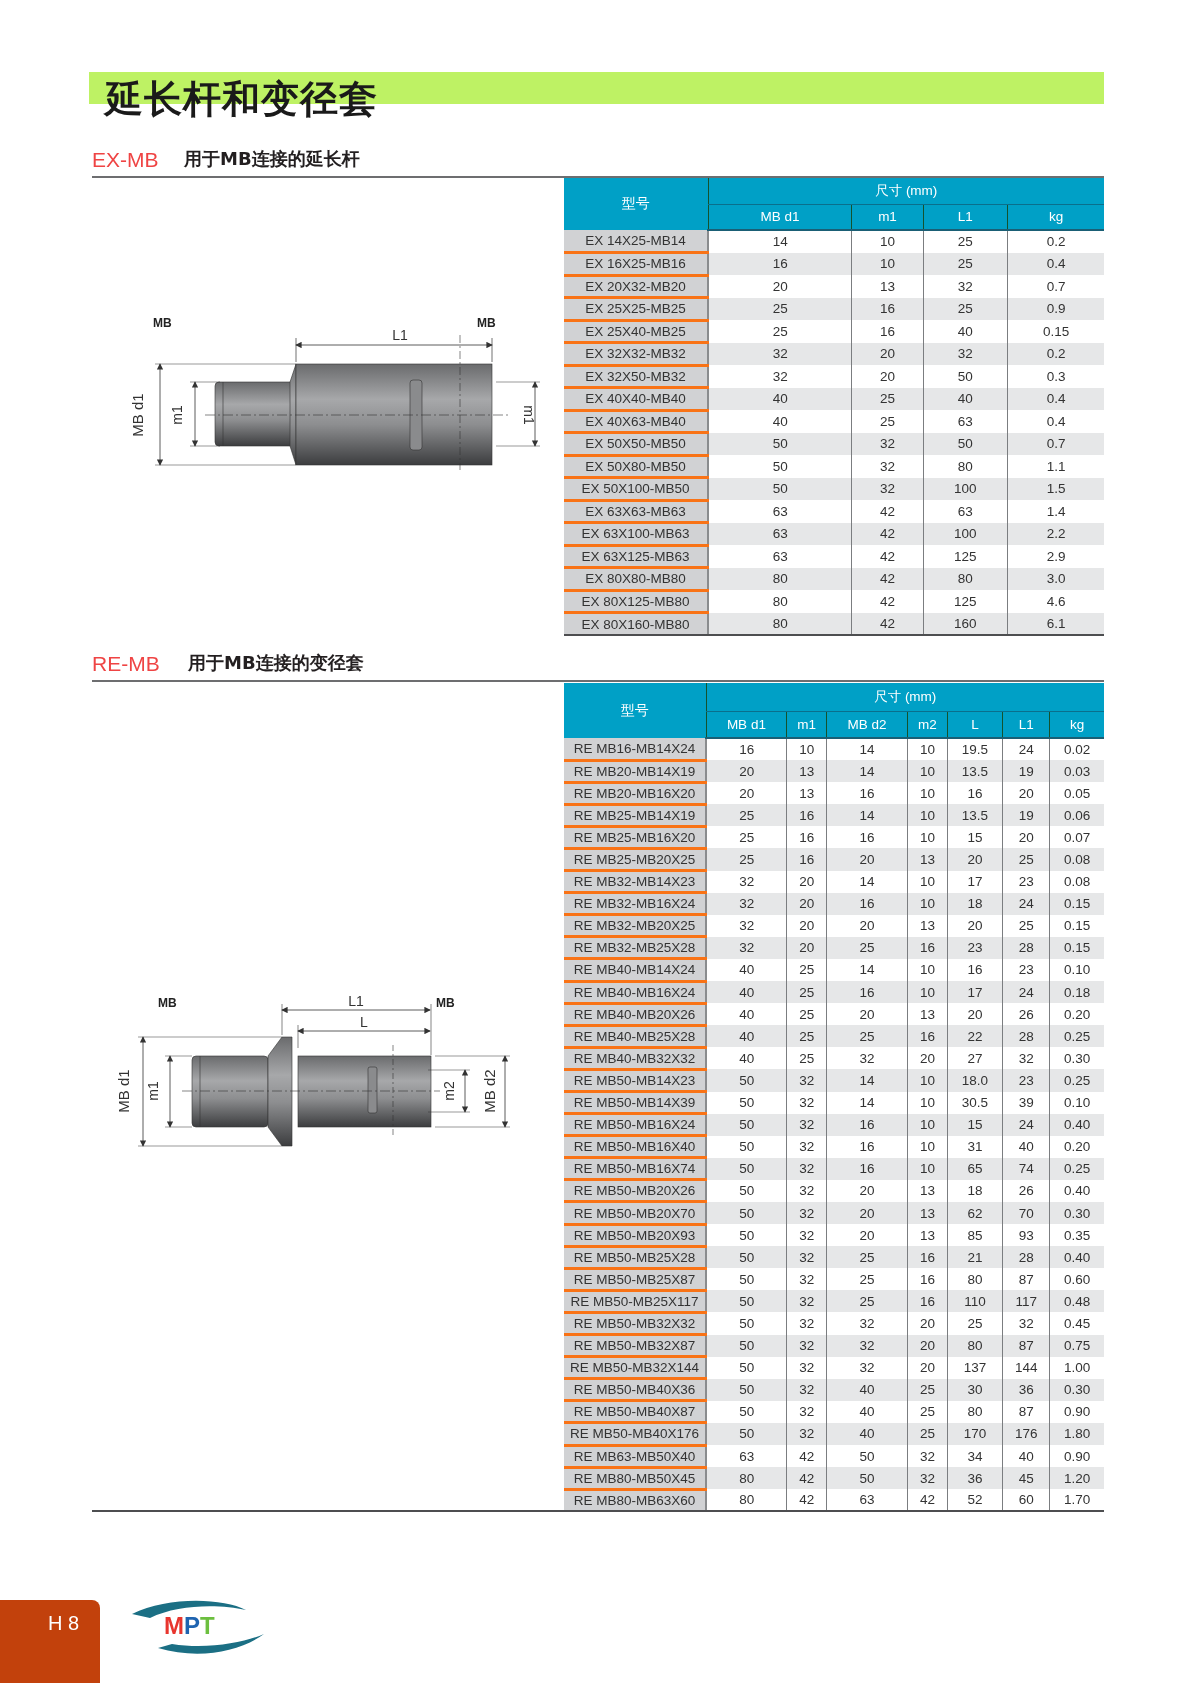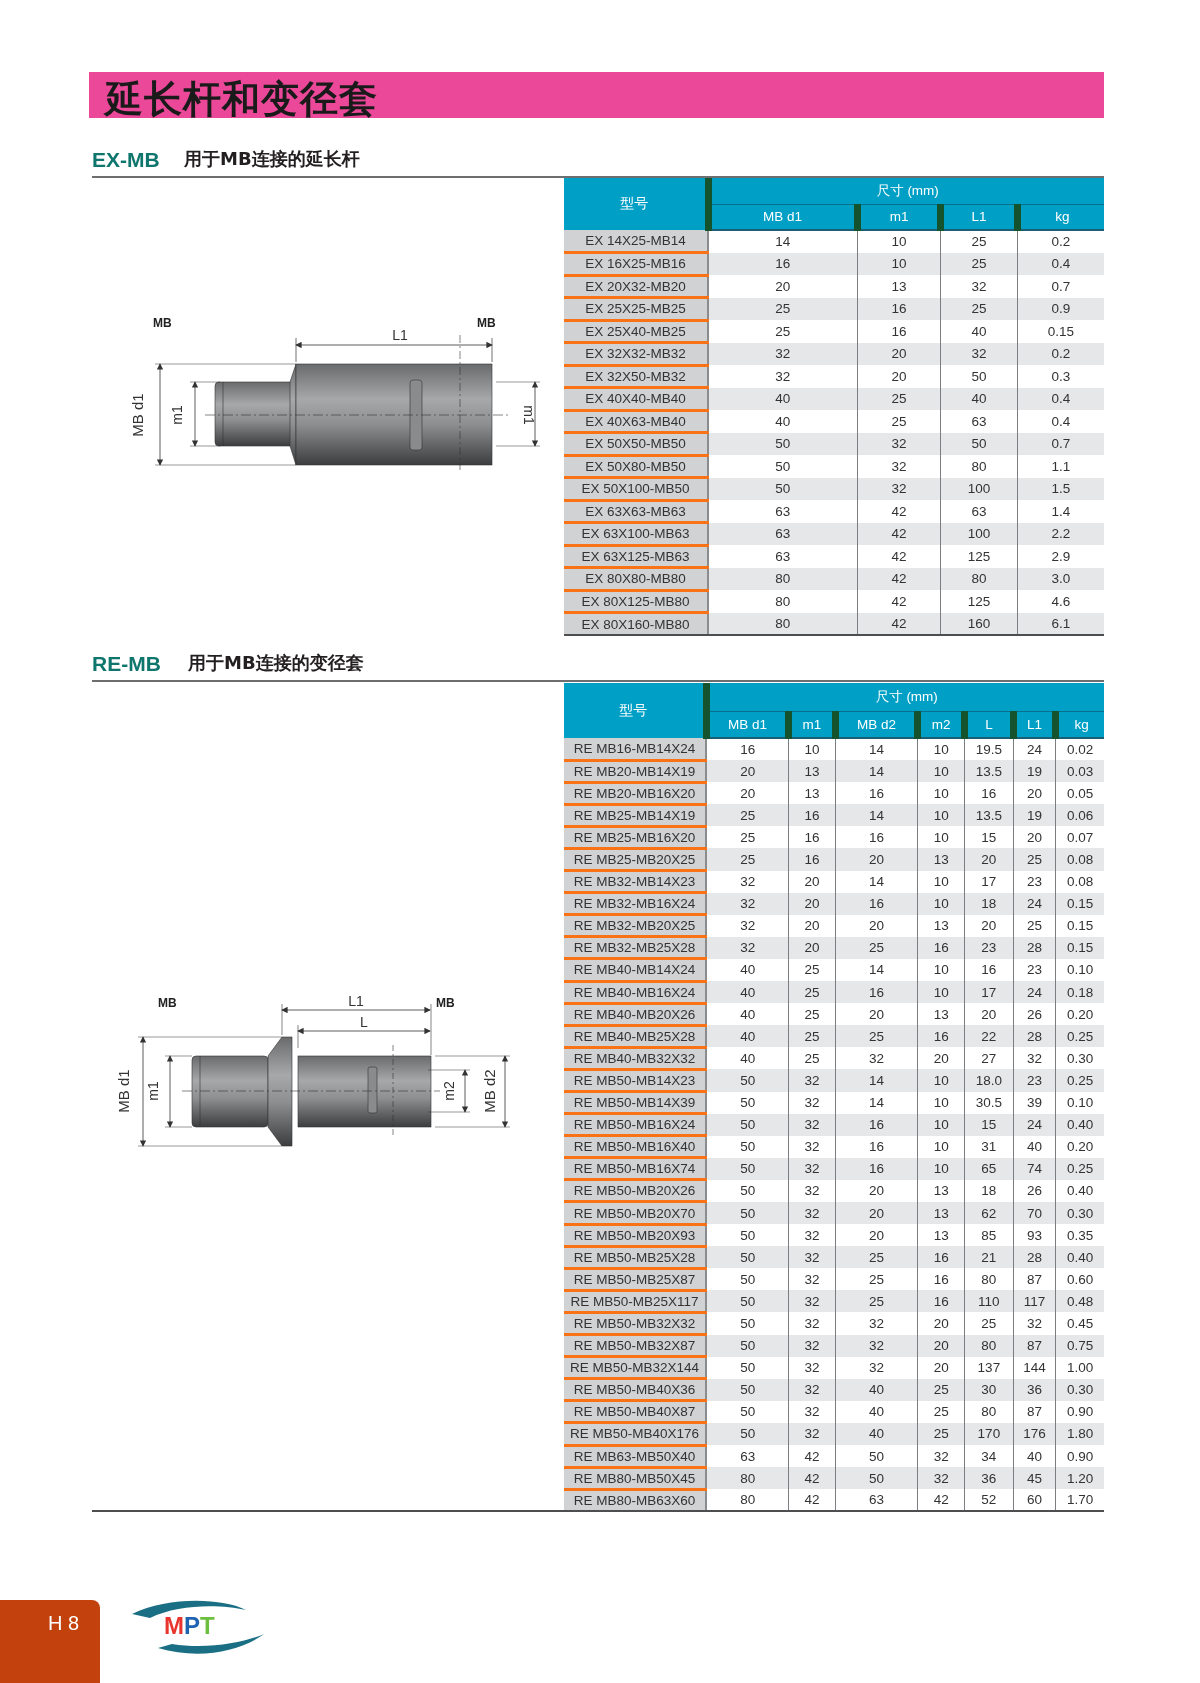--- a/index.html
+++ b/index.html
@@ -1,27 +1,27 @@
 <!DOCTYPE html>
 <html><head>
 <meta charset="utf-8">
 <style>
   * { box-sizing: border-box; margin: 0; padding: 0; }
   html, body { width: 1200px; height: 1683px; background: #ffffff; overflow: hidden; }
   body { position: relative; font-family: "Liberation Sans", "DejaVu Sans", sans-serif; color: #231f20; }
 
-  .title-bar { position: absolute; left: 89px; top: 72px; width: 1015px; height: 46px; background: #ec4899; padding-left: 36px; }
+  .title-bar { position: absolute; left: 89px; top: 72px; width: 1015px; height: 32px; background: #bef264; padding-left: 36px; }
   .title-bar h1 { position: absolute; left: 16px; top: 2px; font-size: 38px; font-weight: bold; color: #1a1a1a; letter-spacing: 1px; font-family: "DejaVu Sans", sans-serif; }
 
   .section-head { position: absolute; left: 92px; width: 1012px; height: 30px; border-bottom: 2px solid #6d6e70; }
-  .section-head .code { position: absolute; left: 0; bottom: 4px; font-size: 21px; font-weight: bold; color: #0f766e; }
+  .section-head .code { position: absolute; left: 0; bottom: 4px; font-size: 21px; font-weight: normal; color: #ef4444; }
   .section-head .desc { position: absolute; bottom: 5px; font-size: 18px; font-weight: bold; color: #231f20; font-family: "DejaVu Sans", sans-serif; }
 
   table.spec { position: absolute; border-collapse: collapse; font-size: 13.5px; color: #333; }
-  table.spec th { background: #00a0c6; color: #ffffff; font-weight: normal; text-align: center; border-left: 7px solid #14532d; }
+  table.spec th { background: #00a0c6; color: #ffffff; font-weight: normal; text-align: center; border-left: 1px solid #14532d; }
   table.spec th.model-h { border-left: none; font-size: 14px; }
   table.spec thead tr.sub th { border-top: 1px solid #0a6f8c; border-bottom: 2px solid #1a5f75; }
   table.spec thead tr.top th.dim-h { border-bottom: 1px solid #0a6f8c; }
   table.spec td { text-align: center; border-left: 1px solid #7b7d80; white-space: nowrap; }
   table.spec td.model { background: #d1d2d4; border-left: none; border-right: 2px solid #8a8c8e; border-bottom: 3px solid #f97316; color: #333; }
   table.spec tbody tr:nth-child(even) td:not(.model) { background: #e6e7e8; }
   table.spec tbody tr:last-child td { border-bottom: 2px solid #4d4e50; }
 
   #ex-table { left: 564px; top: 178px; width: 540px; }
   #ex-table thead tr.top th { height: 26px; }

